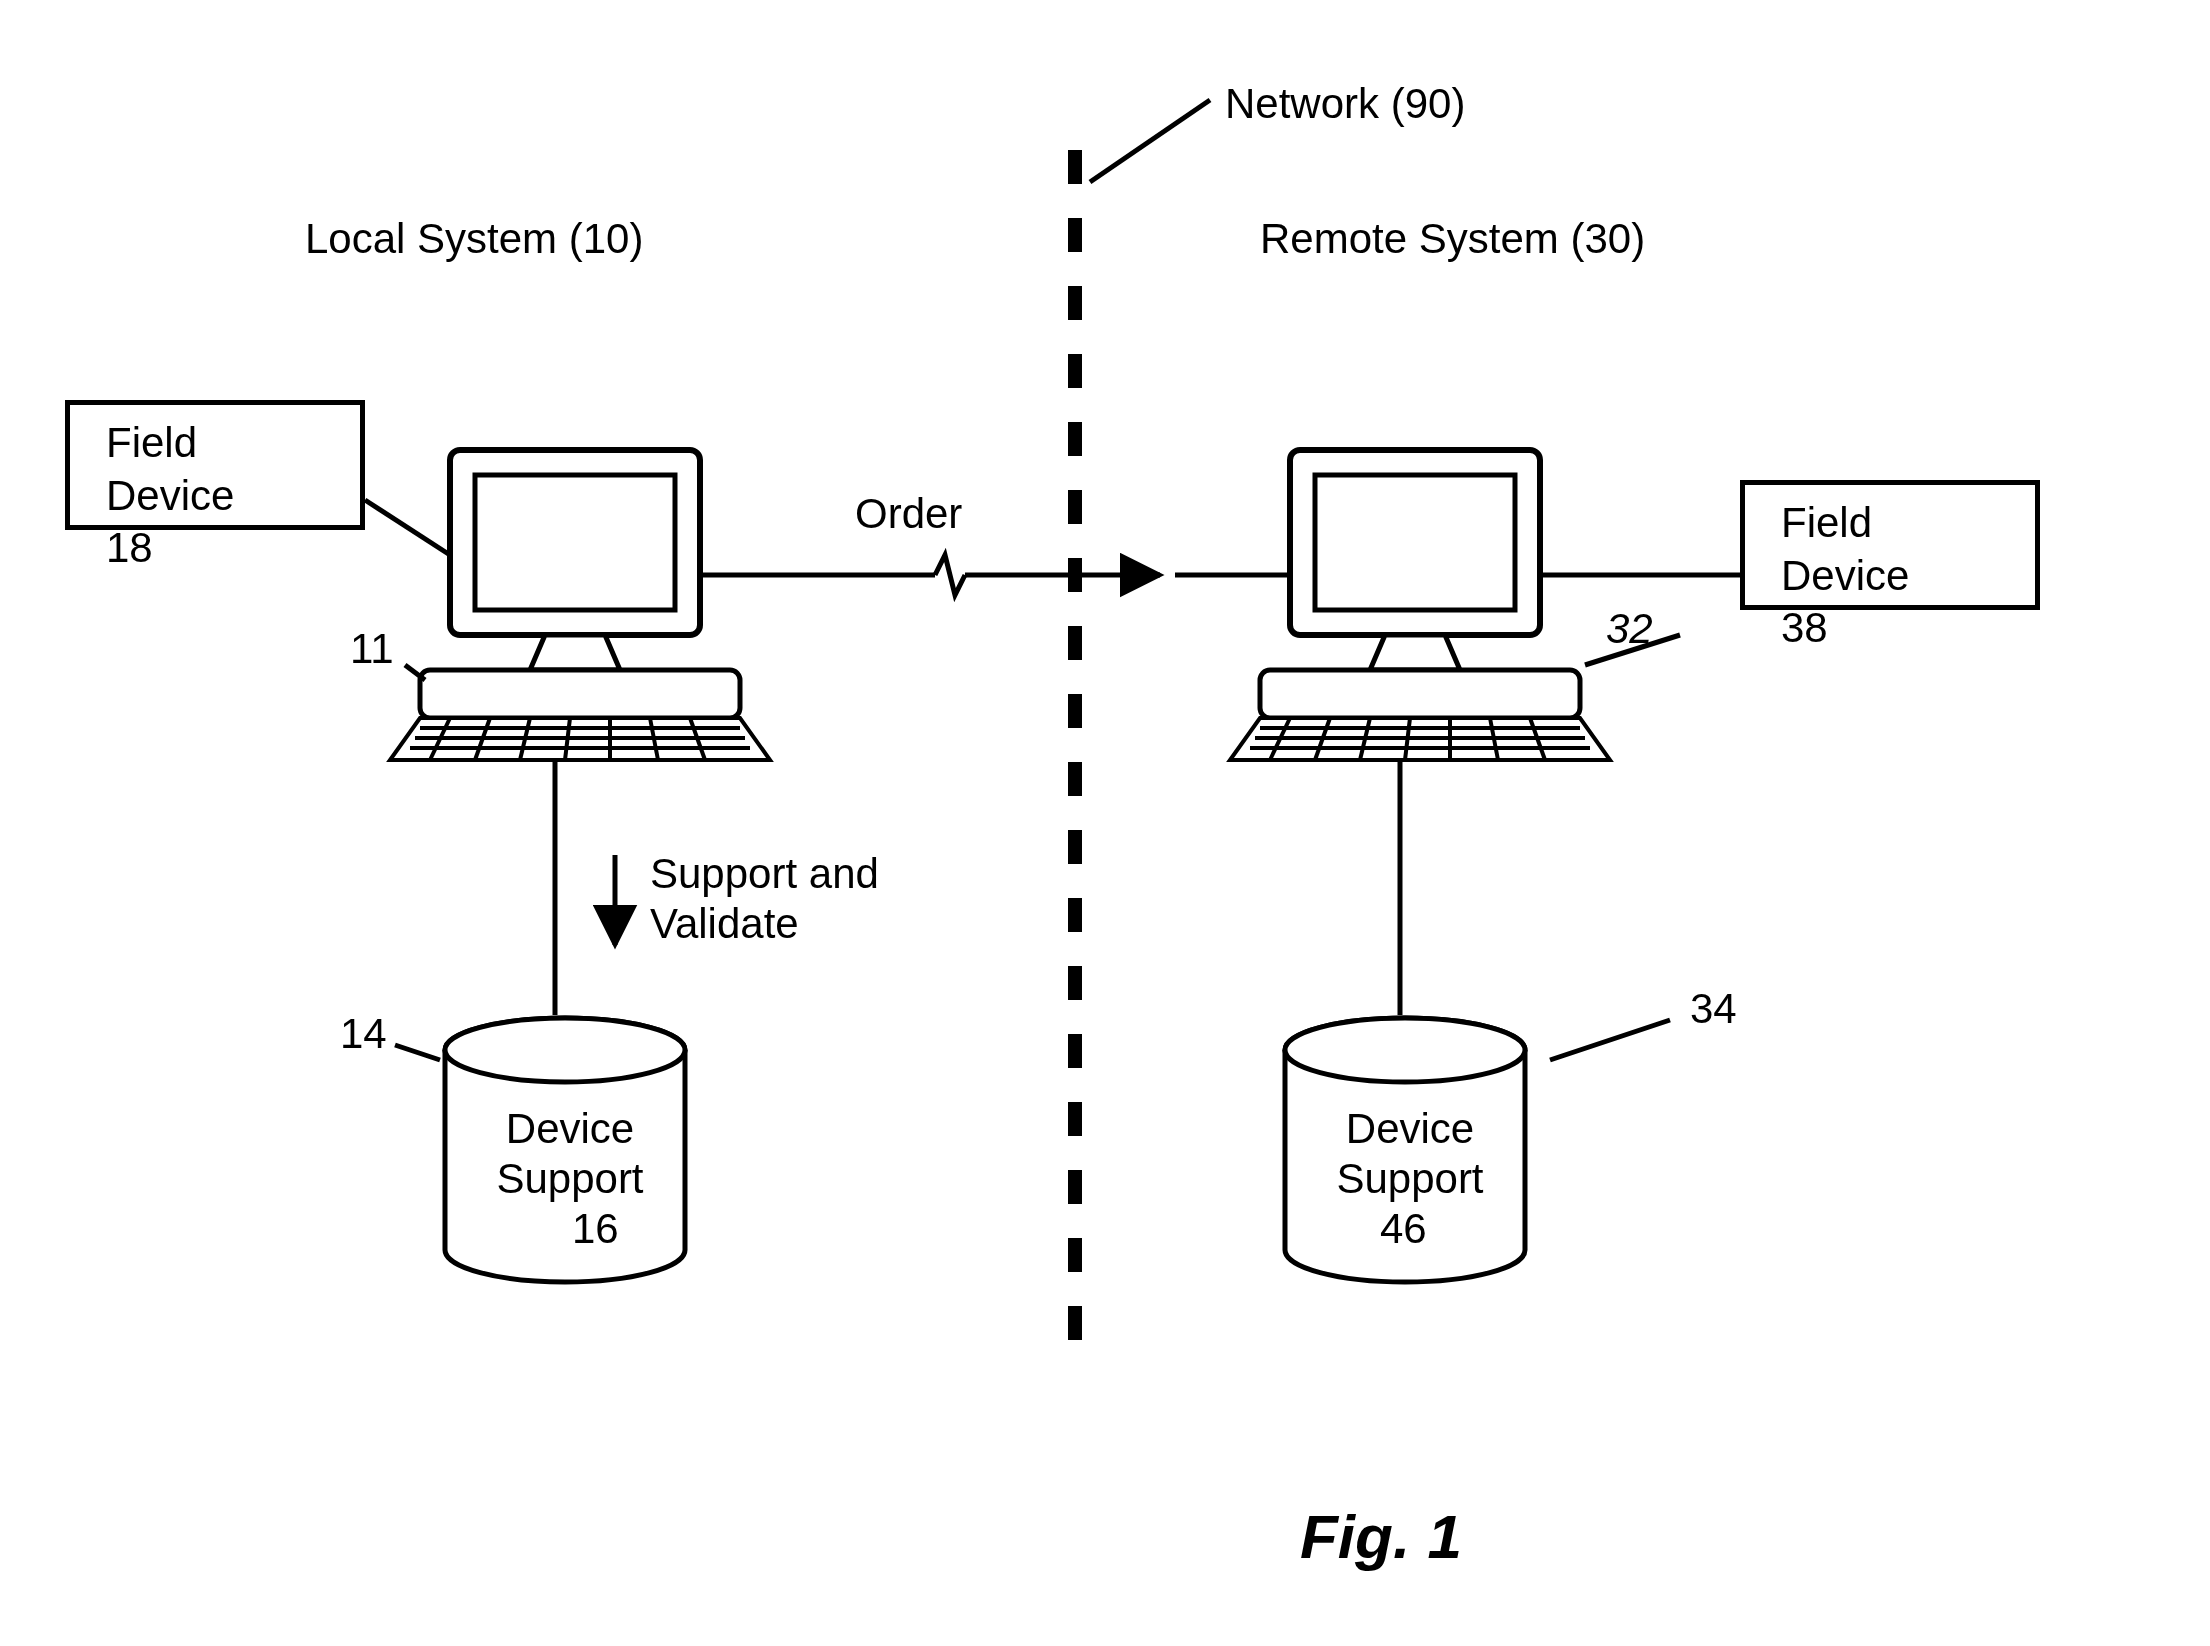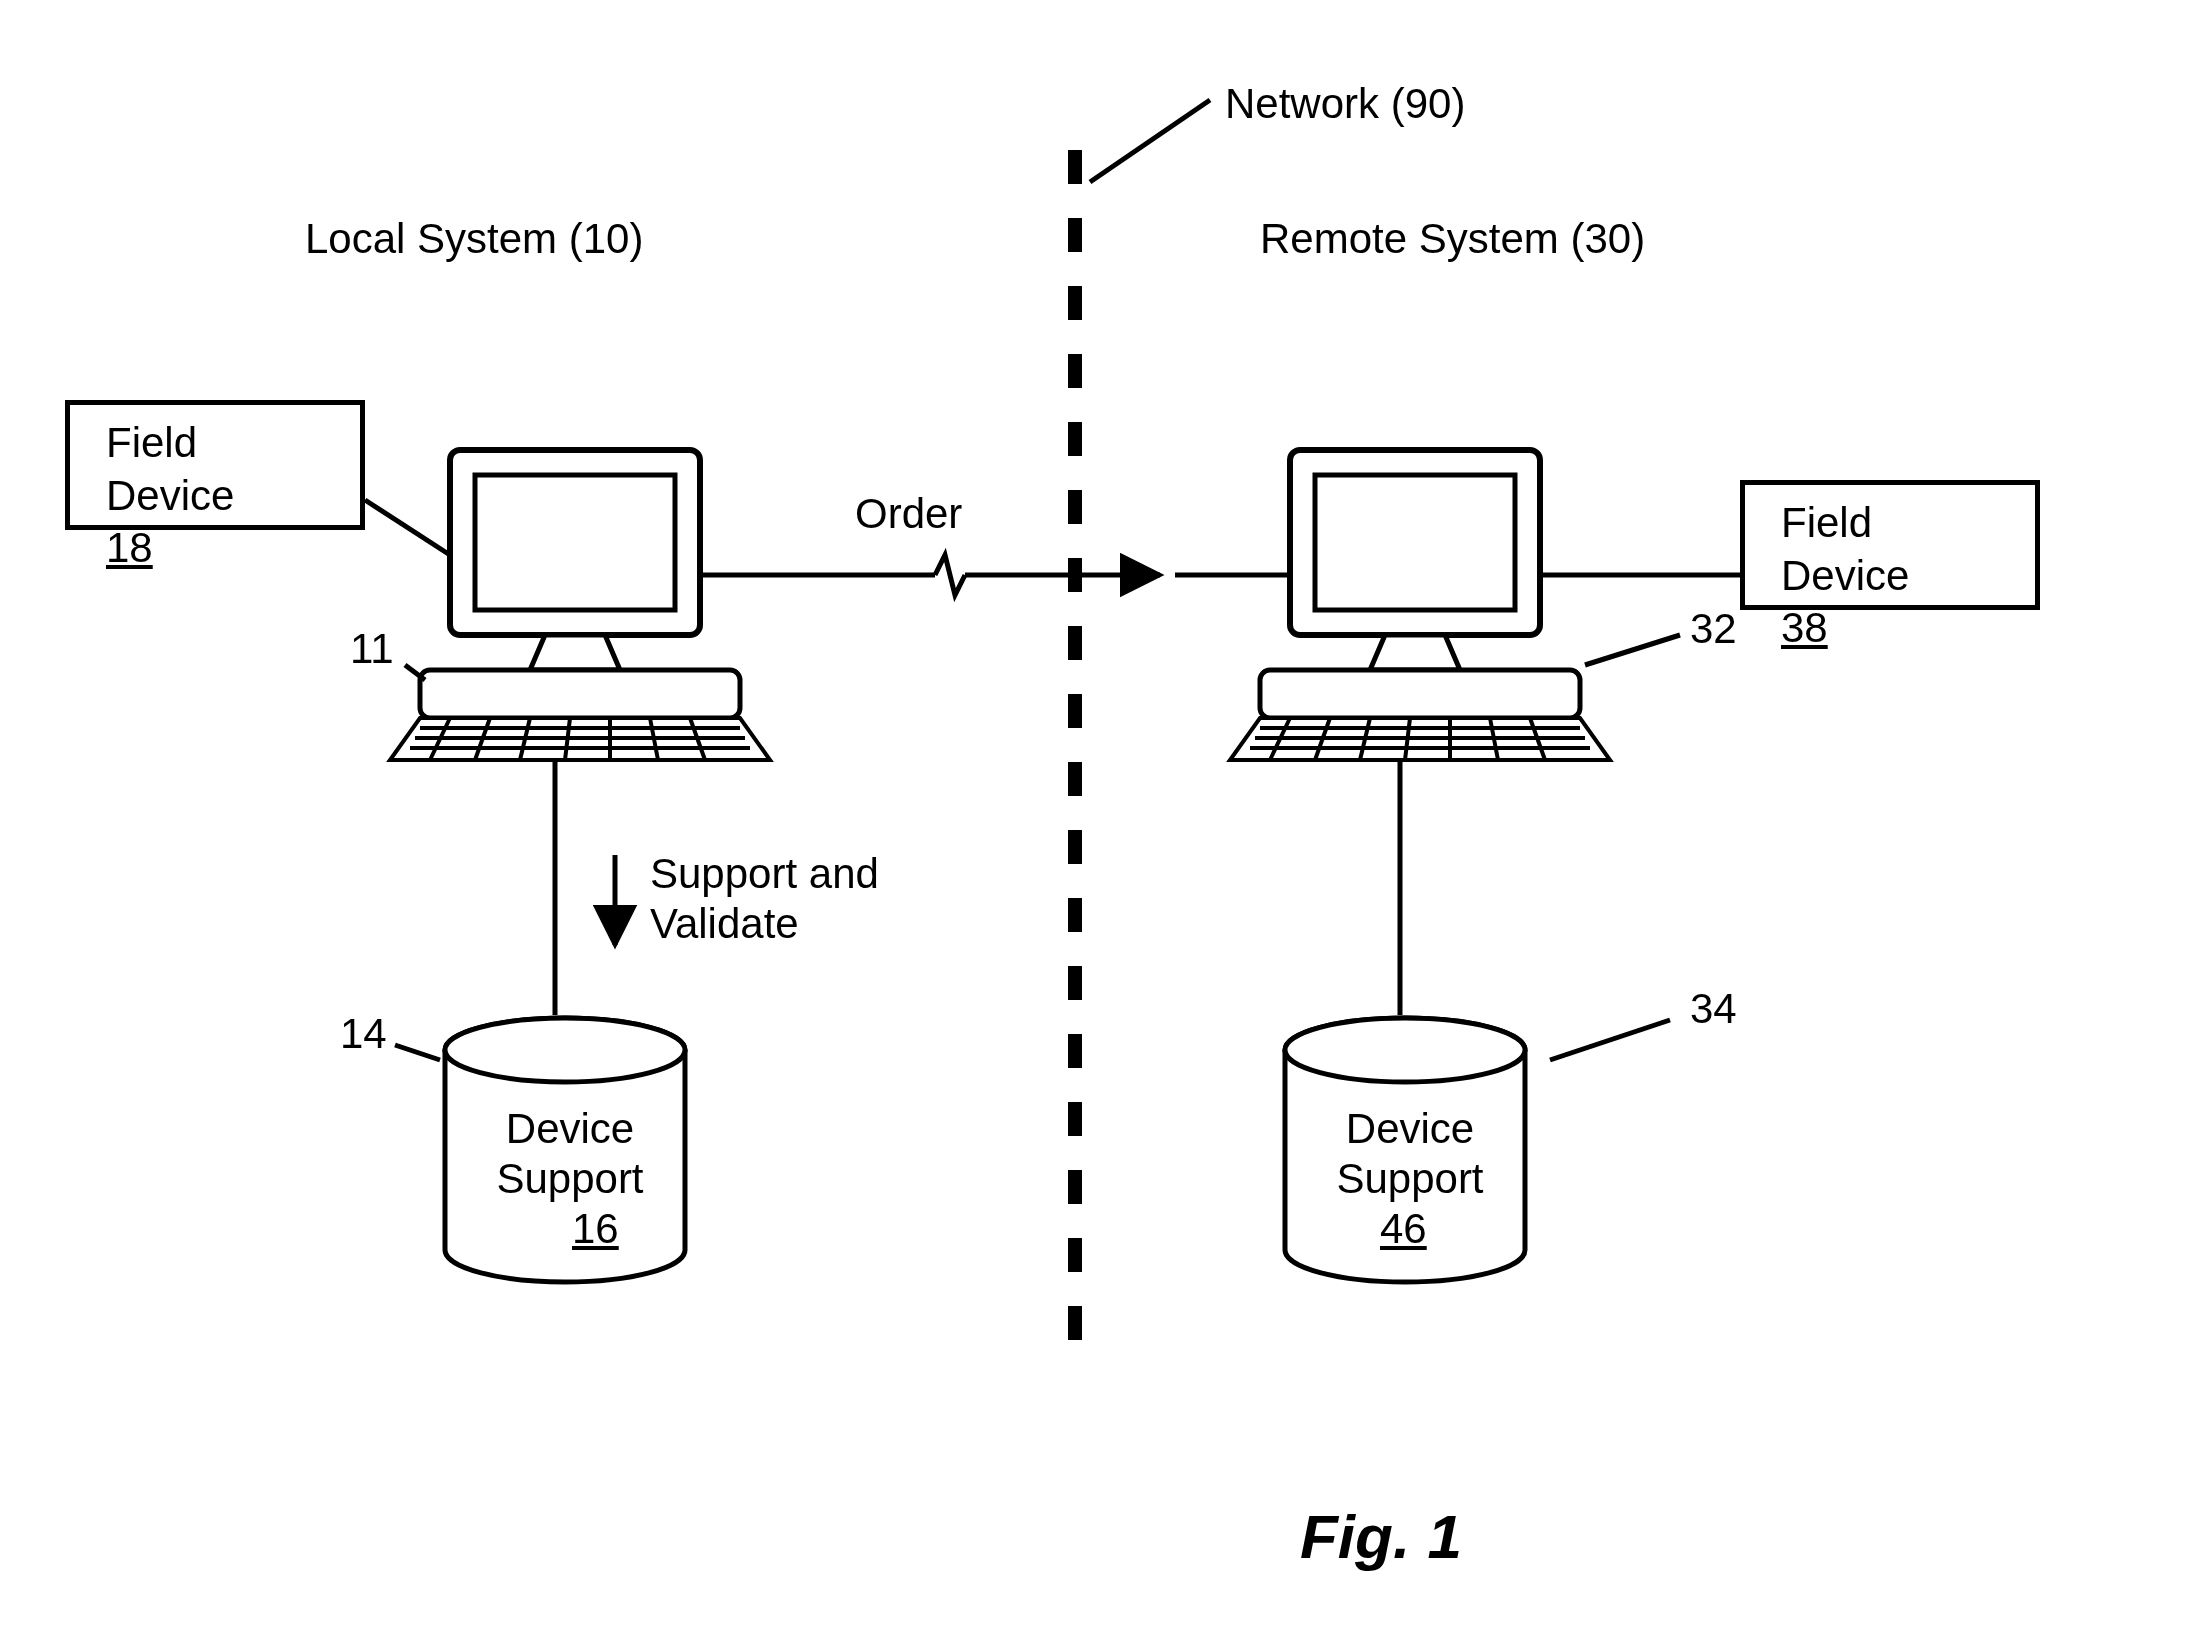--- a/index.html
+++ b/index.html
@@ -29,21 +29,21 @@
   .box {
     position: absolute;
     border: 5px solid #000;
     background: #fff;
     box-sizing: border-box;
     text-align: left;
     padding: 12px 36px;
     font-size: 42px;
     line-height: 1.25;
   }
-  .ref-underline { text-decoration: underline; }
+  .ref-underline { }
   svg.abs {
     position: absolute;
     overflow: visible;
   }
 </style>
 </head>
 <body>
 
 <div class="canvas">
 
@@ -141,21 +141,21 @@
 
     <line x1="1550" y1="1060" x2="1670" y2="1020" stroke="#000" stroke-width="5"></line>
   </svg>
 
   <div class="txt" style="left:855px; top:490px;">Order</div>
 
   <div class="txt" style="left:650px; top:850px;">Support and</div>
   <div class="txt" style="left:650px; top:900px;">Validate</div>
 
   <div class="txt" style="left:350px; top:625px;">11</div>
-  <div class="txt" style="left:1690px; top:605px;">32</div>
+  <div class="txt" style="left:1606px; top:605px;font-style:italic;">32</div>
   <div class="txt" style="left:340px; top:1010px;">14</div>
   <div class="txt" style="left:1690px; top:985px;">34</div>
 
   <svg class="abs" style="left:440px; top:1015px;" width="250" height="275">
     <ellipse cx="125" cy="35" rx="120" ry="32" fill="#fff" stroke="#000" stroke-width="5"></ellipse>
     <path d="M5 35 L5 235 A120 32 0 0 0 245 235 L245 35" fill="#fff" stroke="#000" stroke-width="5"></path>
     <ellipse cx="125" cy="35" rx="120" ry="32" fill="#fff" stroke="#000" stroke-width="5"></ellipse>
   </svg>
   <div class="txt" style="left:500px; top:1105px; text-align:center; width:140px; white-space:normal;">Device</div>
   <div class="txt" style="left:490px; top:1155px; text-align:center; width:160px; white-space:normal;">Support</div>

